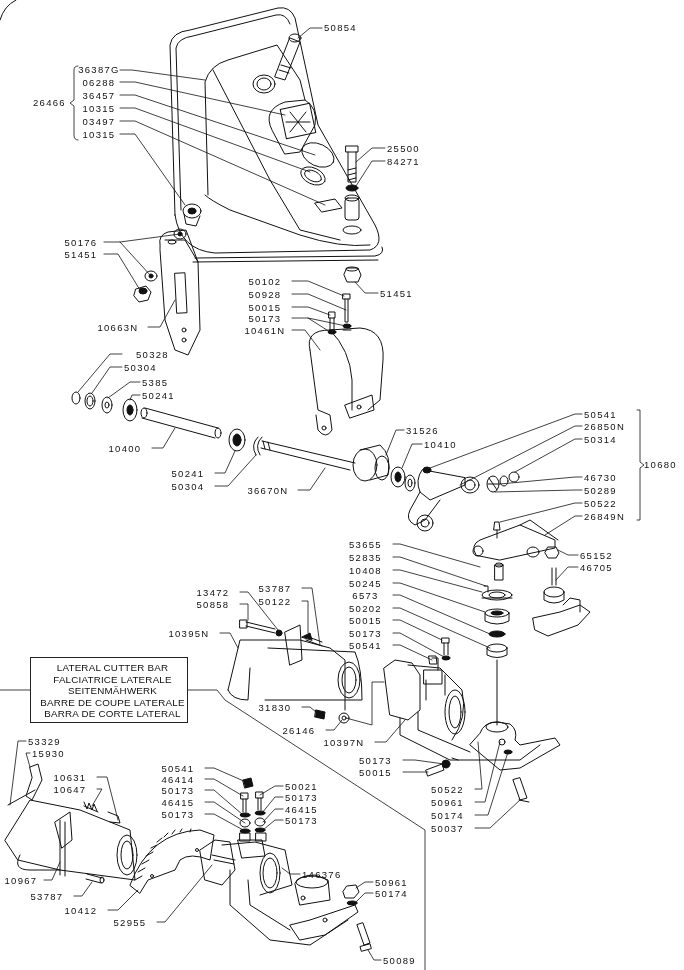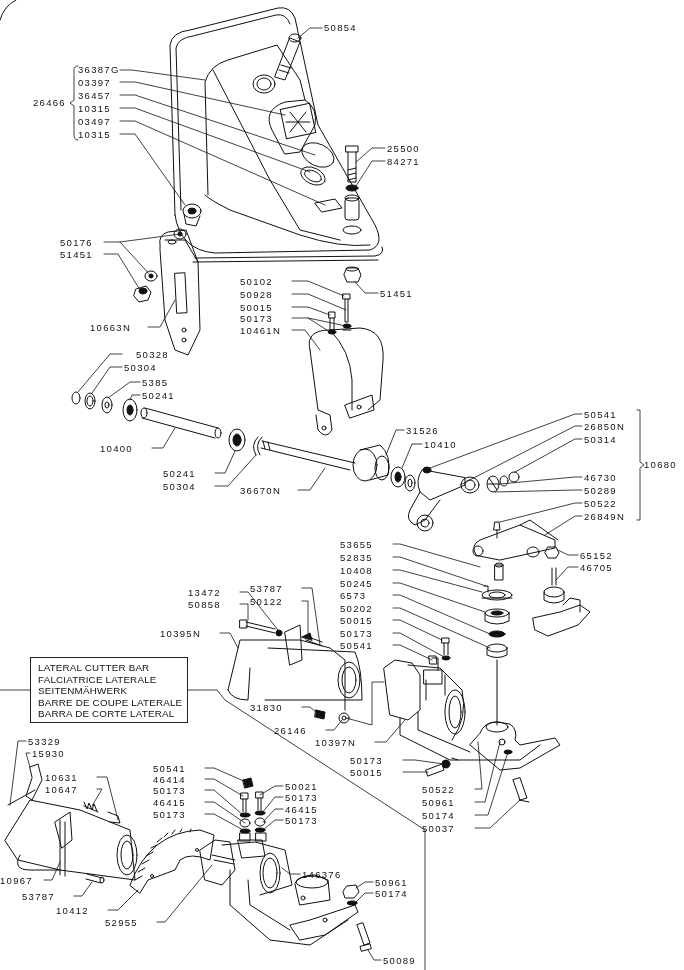--- a/index.html
+++ b/index.html
@@ -2,23 +2,23 @@
 <html><head>
 <meta charset="utf-8">
 <style>
   html, body { margin: 0; padding: 0; background: #ffffff; }
   body { width: 684px; height: 970px; position: relative; overflow: hidden;
          font-family: "Liberation Sans", sans-serif; color: #111; }
   #art { position: absolute; left: 0; top: 0; width: 684px; height: 970px; }
   #art * { vector-effect: non-scaling-stroke; }
   .lbl { position: absolute; font-family: "Liberation Sans", sans-serif; font-size: 9.5px;
          letter-spacing: 1.3px; line-height: 11px; white-space: nowrap; color: #111; cursor: pointer; }
-  .lbl.r { text-align: left; }
+  .lbl.r { text-align: center; }
   .titlebox { position: absolute; left: 30px; top: 657px; width: 158px; height: 66px;
-              border: 1px solid #222; background: #fff; padding: 4px 0 0 7px; box-sizing: border-box; }
+              border: 1px solid #222; background: #fff; padding: 4px 0 0 7px; box-sizing: border-box; text-align: center; }
   .titlebox div { font-size: 9.8px; line-height: 11.5px; letter-spacing: 0.2px; white-space: nowrap; }
 </style>
 </head>
 <body>
 
 <svg id="art" viewBox="0 0 684 970" xmlns="http://www.w3.org/2000/svg" fill="none" stroke="#111" stroke-width="1" stroke-linecap="round" stroke-linejoin="round">
 
   <path d="M0 20 Q4 6 16 0"></path>
 
   <g>
@@ -418,21 +418,21 @@
 
     <path d="M373 882 L365 882 L356 888"></path>
     <path d="M373 893 L365 893 L355 903"></path>
 
     <path d="M381 960 L374 960 L368 950"></path>
   </g>
 </svg>
 
 <span class="lbl" style="left:324px;top:22px">50854</span>
 <span class="lbl r" style="left:78px;top:64px;width:42px">36387G</span>
-<span class="lbl r" style="left:78px;top:77px;width:42px">03397</span>
+<span class="lbl r" style="left:78px;top:77px;width:42px">06288</span>
 <span class="lbl r" style="left:78px;top:90px;width:42px">36457</span>
 <span class="lbl r" style="left:78px;top:103px;width:42px">10315</span>
 <span class="lbl r" style="left:78px;top:116px;width:42px">03497</span>
 <span class="lbl r" style="left:78px;top:129px;width:42px">10315</span>
 <span class="lbl" style="left:33px;top:97px">26466</span>
 
 <span class="lbl" style="left:387px;top:143px">25500</span>
 <span class="lbl" style="left:387px;top:156px">84271</span>
 
 <span class="lbl r" style="left:60px;top:237px;width:42px">50176</span>

